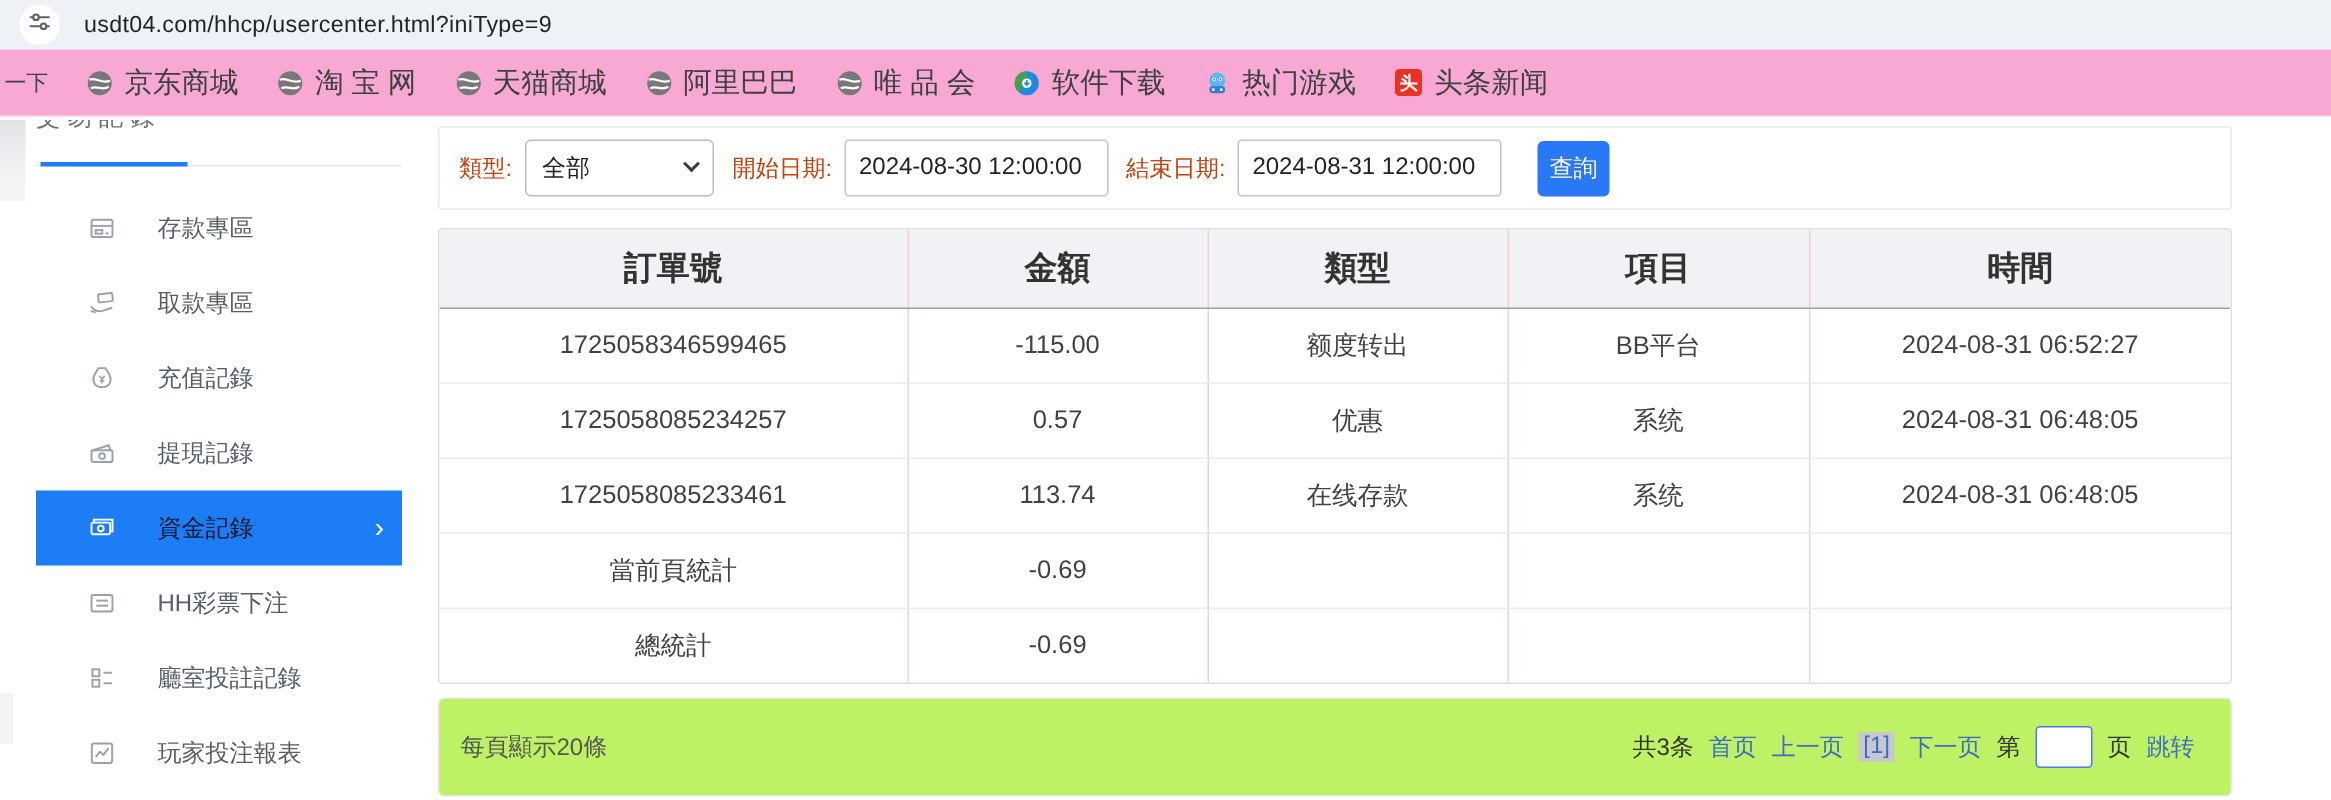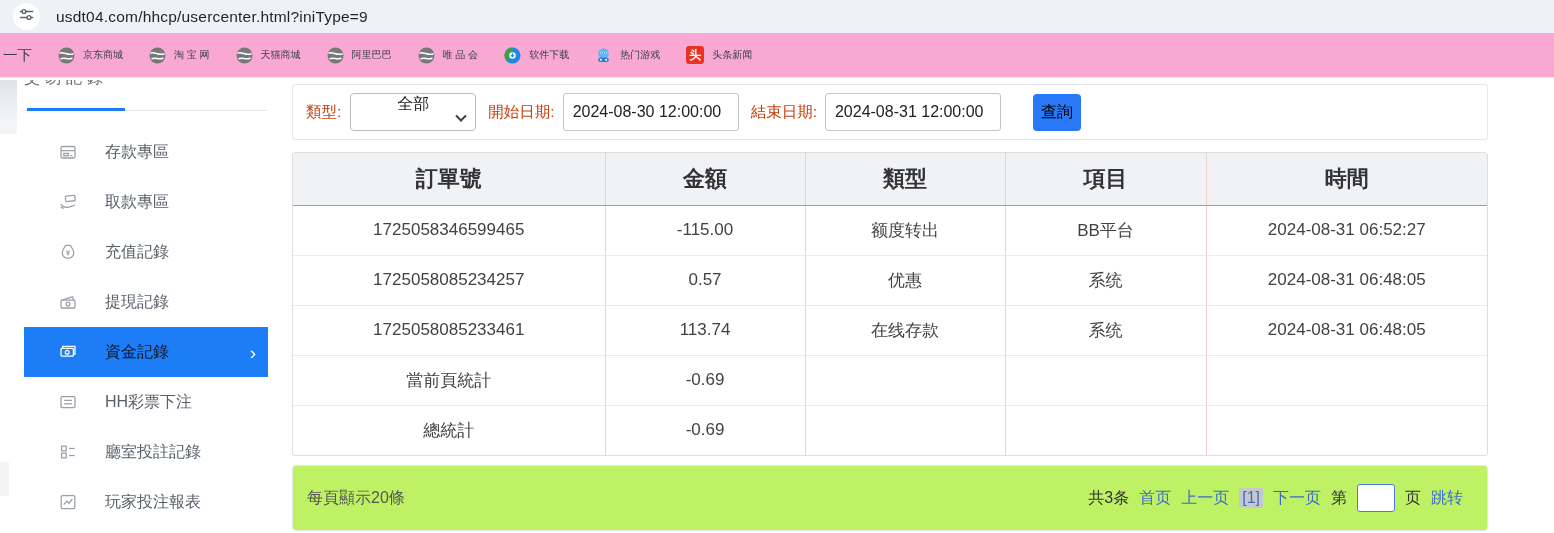--- a/index.html
+++ b/index.html
@@ -11,21 +11,21 @@
   .site-chip { position:absolute; left:13px; top:3px; width:27px; height:27px; border-radius:50%;
                background:#fff; display:flex; align-items:center; justify-content:center; cursor:pointer; }
   .url-text { position:absolute; left:56px; top:0; height:33px; line-height:33px;
               font-size:15.5px; color:#1f2328; letter-spacing:.2px; }
 
   
   .bmbar { position:absolute; left:0; top:33px; width:1554px; height:45px; background:#f9a8d4;
            border-bottom:1px solid #e7e7e7; display:flex; align-items:center; }
   .bm-clip { margin-left:3px; font-size:14.5px; color:#3c4043; white-space:nowrap; }
   .bm { display:flex; align-items:center; gap:8px; margin-left:26px; cursor:pointer; white-space:nowrap; }
-  .bm-label { font-size:10px; color:#3c4043; }
+  .bm-label { font-size:19px; color:#3c4043; }
   .fav { width:17px; height:17px; display:block; }
   .fav-tt { width:18px; height:18px; border-radius:3px; background:#e93223; color:#fff;
             font-size:12px; font-weight:bold; display:flex; align-items:center; justify-content:center; }
 
   
   .sidebar { position:absolute; left:24px; top:80px; width:244px; }
   .side-head { position:relative; height:32px; }
   .side-head-clip { height:6px; overflow:hidden; }
   .side-head-clip span { display:block; margin-top:-12px; font-size:16px; color:#6a6f76; letter-spacing:5px; }
   .side-rule { position:absolute; left:0; top:30px; width:244px; border-bottom:1px solid #e9e9e9; }
@@ -46,30 +46,30 @@
                background:linear-gradient(180deg,#dadde2,#f1f2f4 80%); opacity:.8; }
   .edge-blot2 { position:absolute; left:0; top:462px; width:9px; height:34px; background:#eceef1; opacity:.7; }
 
   
   .main { position:absolute; left:292px; top:0; width:1196px; }
 
   .filter-card { position:absolute; top:84px; width:1196px; height:56px; border:1px solid #e8e8e8;
                  border-radius:3px; display:flex; align-items:center; padding:0 13px; background:#fff; }
   .f-label { font-size:15.5px; color:#c2410c; white-space:nowrap; }
   .f-select { width:126px; height:38px; border:1px solid #bdbdbd; border-radius:4px; background:#fff;
-              margin-left:9px; display:flex; align-items:center; padding:0 10px; cursor:pointer;flex-direction:column; }
+              margin-left:9px; display:flex; align-items:center; padding:0 10px; cursor:pointer; }
   .f-select .sel-val { font-size:16px; color:#222; }
   .sel-caret { margin-left:auto; width:8px; height:8px; border-right:2px solid #3d3d3d;
                border-bottom:2px solid #3d3d3d; transform:rotate(45deg) translate(-2px,-2px); }
   .f-input { width:176px; height:38px; border:1px solid #c4c4c4; border-radius:3px; background:#fff;
              font-size:16px; color:#222; padding:0 9px; margin-left:8px;
              font-family:"Liberation Sans","DejaVu Sans",sans-serif; }
   .gap-lab { margin-left:12px; }
-  .f-btn { margin-left:32px; width:48px; height:37px; border:none; border-radius:4px; background:#2878f8;
-           color:#000000; font-size:16px; cursor:pointer; font-family:inherit; }
+  .f-btn { margin-left:24px; width:48px; height:37px; border:none; border-radius:4px; background:#2878f8;
+           color:#fef9c3; font-size:16px; cursor:pointer; font-family:inherit; }
 
   .table-card { position:absolute; top:152px; width:1196px; border:1px solid #dedede;
                 border-radius:3px; overflow:hidden; background:#fff; }
   table { width:1194px; border-collapse:collapse; table-layout:fixed; }
   col.c0{width:312px} col.c1{width:200px} col.c2{width:200px} col.c3{width:201px} col.c4{width:281px}
   th { height:52px; background:#f0f2f5; font-size:22px; font-weight:bold; color:#333;
        border-bottom:1px solid #9b9ba1; border-right:1px solid #f2cfcf; text-align:center; }
   th:last-child { border-right:none; }
   td { height:50px; font-size:17px; color:#424242; text-align:center;
        border-right:1px solid #f2cfcf; border-bottom:1px solid #ebebeb; background:#fff; }

